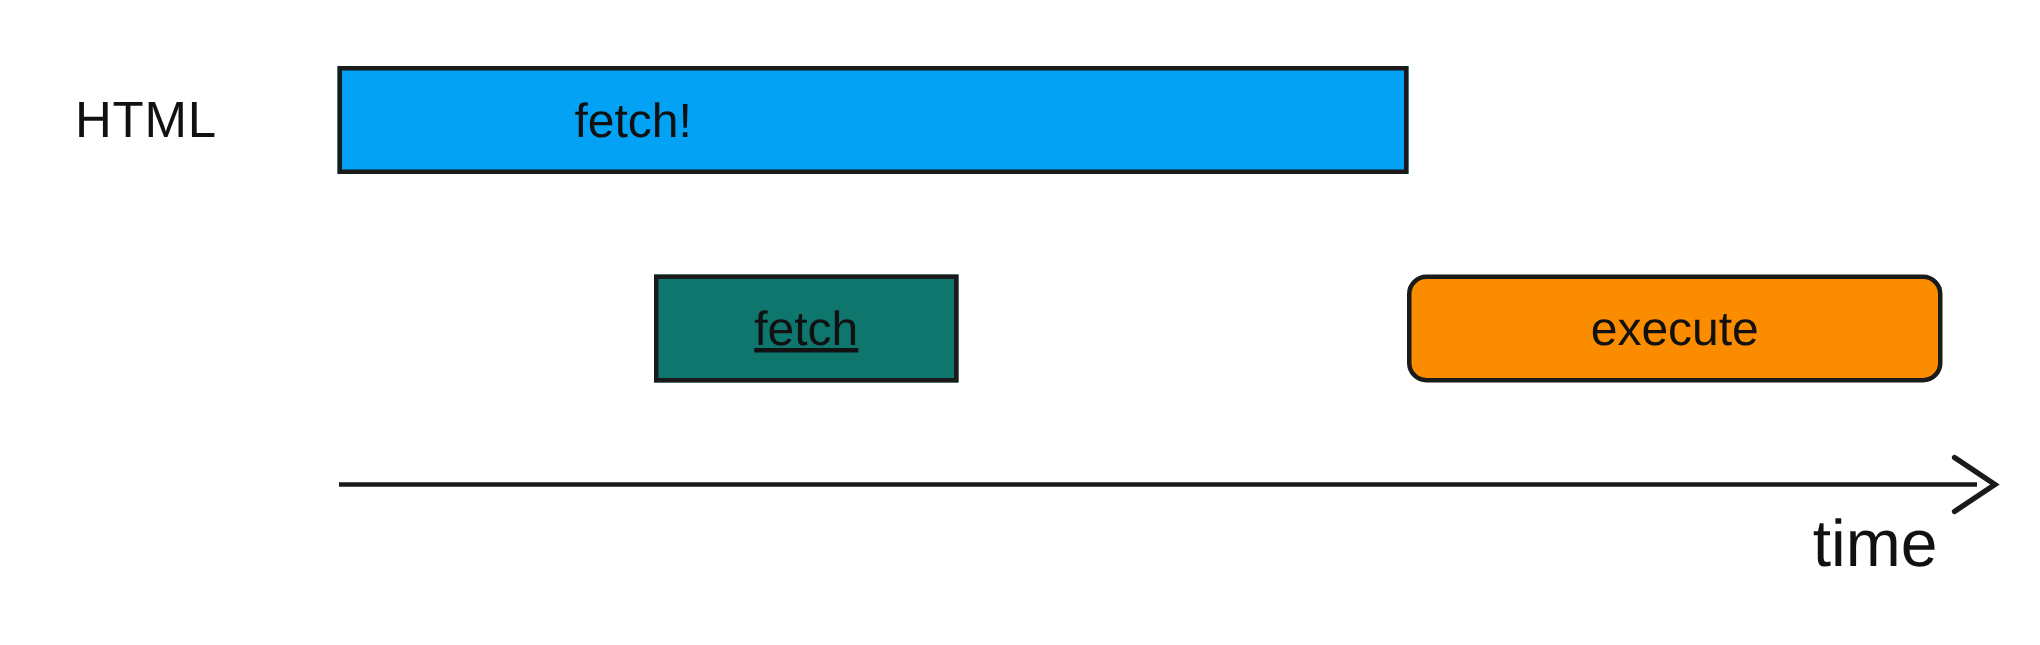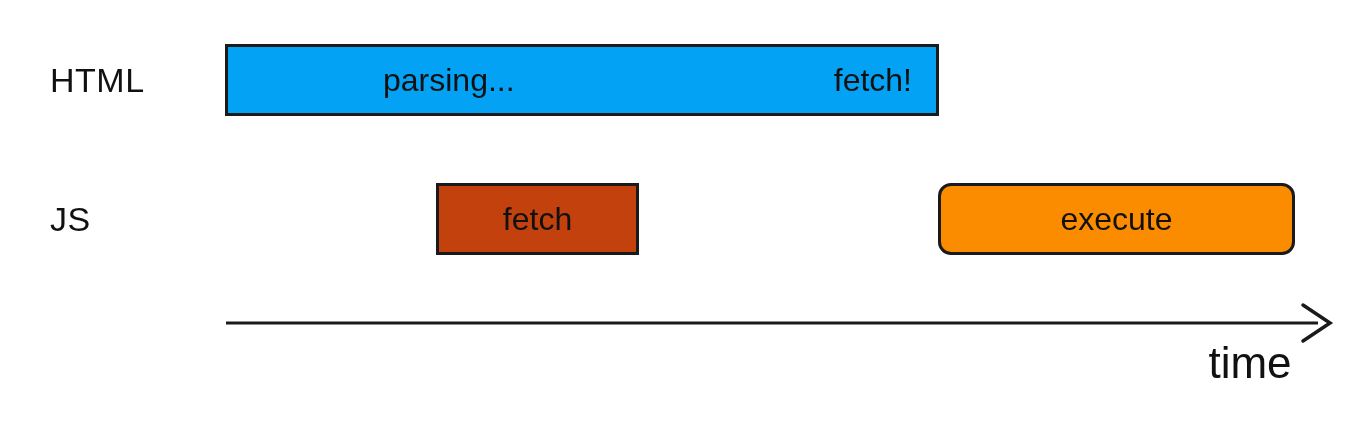--- a/index.html
+++ b/index.html
@@ -70,28 +70,26 @@
 
 <div class="canvas">
 
   <svg class="axis-svg" viewBox="0 0 1360 430" xmlns="http://www.w3.org/2000/svg">
     <line x1="226" y1="323" x2="1318" y2="323" stroke="#1a1a1a" stroke-width="3" style="stroke: rgb(26, 26, 26);"></line>
     <polyline points="1303,305 1330,323 1303,341" fill="none" stroke="#1a1a1a" stroke-width="3.5" stroke-linecap="round" stroke-linejoin="miter" style="stroke: rgb(26, 26, 26);"></polyline>
   </svg>
 
   <div class="row-label label-html">HTML</div>
 
-  <div class="row-label label-js">JS</div>
 
   <div class="bar bar-parsing" style="background-color: rgb(3, 162, 244); border-color: rgb(26, 26, 26);">
-    <span>parsing...</span>
     <span>fetch!</span>
   </div>
 
-  <div class="bar bar-fetch" style="background-color: #c2410c; border-color: rgb(26, 26, 26);">
+  <div class="bar bar-fetch" style="background-color: #0f766e; border-color: rgb(26, 26, 26); text-decoration: underline;">
     <span>fetch</span>
   </div>
 
   <div class="bar bar-execute" style="background-color: rgb(251, 140, 0); border-color: rgb(26, 26, 26); border-radius: 13px;">
     <span>execute</span>
   </div>
 
   <div class="time-label">time</div>
 
 </div>

